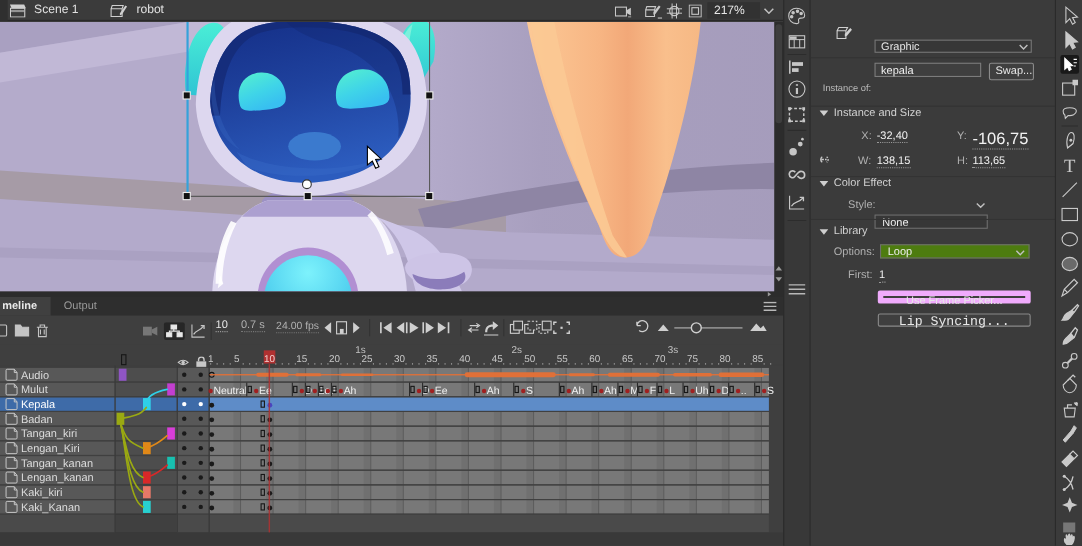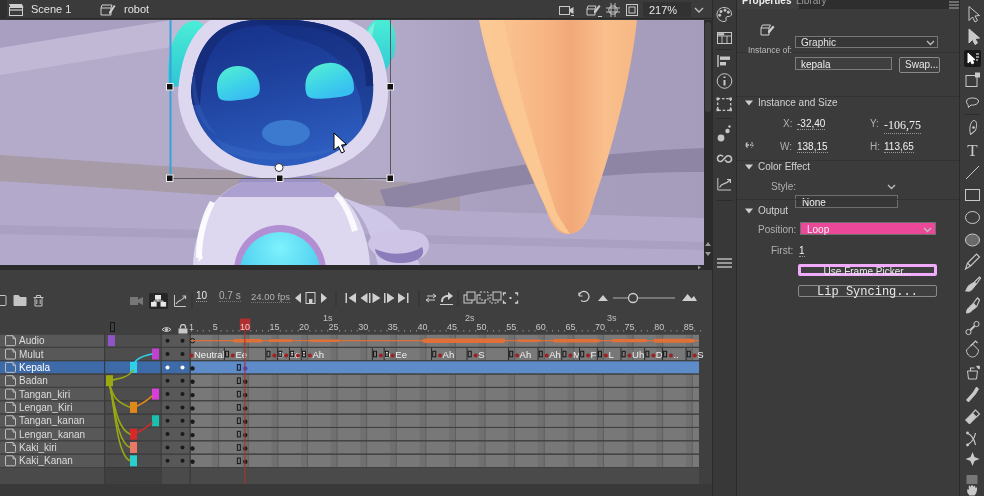--- a/index.html
+++ b/index.html
@@ -166,20 +166,27 @@
   <path d="M4 2 L7 6 L1 6 Z" fill="#9a9a9a"></path>
   <path d="M4 16 L7 12 L1 12 Z" fill="#9a9a9a"></path>
 </svg>
 <div class="abs" style="left:0;top:265px;width:712px;height:5px;background:#2c2c2c;"></div>
 <svg class="abs" style="left:688px;top:265px;" width="14" height="5" viewBox="0 0 14 5">
   <path d="M10 0.5 L13 2.5 L10 4.5 Z" fill="#9a9a9a"></path>
 </svg>
 
 <div class="abs" id="timeline" style="left:0;top:270px;width:712px;height:226px;background:#3f3f3f;">
 
+  <div class="abs" style="left:0;top:0;width:712px;height:17px;background:#2e2e2e;">
+    <div class="abs" style="left:0;top:0;width:46px;height:17px;background:#404040;color:#e8e8e8;font-size:10px;font-weight:bold;padding:3px 2px;">meline</div>
+    <div class="abs txt" style="left:58px;top:3px;color:#9a9a9a;">Output</div>
+    <svg class="abs" style="left:694px;top:4px;" width="12" height="9" viewBox="0 0 12 9">
+      <path d="M0 1 H12 M0 4.5 H12 M0 8 H12" stroke="#b8b8b8" stroke-width="1.3"></path>
+    </svg>
+  </div>
 
   <div class="abs" style="left:0;top:17px;width:712px;height:26px;background:#3f3f3f;">
     <svg class="abs" style="left:0;top:6px;" width="520" height="16" viewBox="0 0 520 16">
       <g stroke="#c4c4c4" fill="none">
         <rect x="-4" y="2.5" width="10" height="10" rx="1"></rect>
         <path d="M14 5.5 L14 12.5 L26 12.5 L26 4.5 L20 4.5 L18.5 2.5 L14 2.5 Z" fill="#c4c4c4"></path>
         <path d="M33.5 4.5 H43.5 M35 4.5 V13 H42 V4.5 M36.8 6.5 V11 M40.2 6.5 V11 M36.5 4 V2.5 H40.5 V4"></path>
       </g>
       <g opacity="0.45">
         <rect x="130" y="4" width="8" height="8" fill="#bbb"></rect>
@@ -959,62 +966,51 @@
       </g>
       <line x1="3" y1="200.5" x2="20" y2="200.5" stroke="#2c2c2c"></line>
 
       <path d="M4 259 H19 M4 263 H19 M4 267 H19" stroke="#b8b8b8" stroke-width="1.3"></path>
     </g>
   </svg>
 </div>
 
 <div class="abs" id="props" style="left:737px;top:0;width:222px;height:496px;background:#3b3b3b;">
 
-  <div class="abs" style="left:0;top:0;width:222px;height:9px;background:#2e2e2e;">
-    <div class="abs" style="left:0;top:0;width:62px;height:9px;background:#3f3f3f;overflow:hidden;">
-      <div class="abs" style="left:5px;top:-5px;font-size:10px;font-weight:bold;color:#ececec;">Properties</div>
-    </div>
-    <div class="abs" style="left:56px;top:0;width:60px;height:9px;overflow:hidden;">
-      <div class="abs" style="left:3px;top:-5px;font-size:10px;color:#989898;">Library</div>
-    </div>
-    <svg class="abs" style="left:212px;top:1px;" width="10" height="8" viewBox="0 0 10 8">
-      <path d="M0 1 H10 M0 4 H10 M0 7 H10" stroke="#b0b0b0" stroke-width="1.2"></path>
-    </svg>
-  </div>
 
   <svg class="abs" style="left:22px;top:23px;" width="16" height="14" viewBox="0 0 16 14">
     <path d="M2 5 L10 5 L10 12 L2 12 Z M2 5 L3.5 2 L11.5 2 L10 5" fill="none" stroke="#d0d0d0"></path>
     <path d="M9 8 L14 2.5 L15.5 4 L11 9.5 L9 10.2 Z" fill="#d0d0d0"></path>
   </svg>
 
   <div class="abs" style="left:58px;top:36px;width:143px;height:12px;border:1px solid #777;background:#373737;">
     <div class="abs" style="left:5px;top:0;font-size:10px;color:#e6e6e6;">Graphic</div>
   </div>
   <svg class="abs" style="left:189px;top:40px;" width="9" height="6" viewBox="0 0 9 6">
     <path d="M1 1 L4.5 4.5 L8 1" fill="none" stroke="#c0c0c0" stroke-width="1.3"></path>
   </svg>
   <div class="abs" style="left:0;top:52px;width:222px;height:1px;background:#333;"></div>
 
-  <div class="abs" style="left:11px;top:45px;font-size:8.5px;color:#bdbdbd;">Instance of:</div>
+  <div class="abs" style="left:11px;top:75px;font-size:8.5px;color:#bdbdbd;">Instance of:</div>
   <div class="abs" style="left:58px;top:57px;width:97px;height:13px;border:1px solid #7c7c7c;background:#3f3f3f;">
     <div class="abs" style="left:5px;top:1px;font-size:10px;color:#f0f0f0;">kepala</div>
   </div>
   <div class="abs" style="left:162px;top:57px;width:41px;height:16px;border:1px solid #8a8a8a;border-radius:2px;background:#3f3f3f;">
     <div class="abs" style="left:5px;top:1px;font-size:10px;color:#e8e8e8;">Swap...</div>
   </div>
   <div class="abs" style="left:0;top:96px;width:222px;height:1px;background:#333;"></div>
 
   <svg class="abs" style="left:8px;top:100px;" width="8" height="6" viewBox="0 0 8 6">
         <path d="M0 0.5 H8 L4 5.5 Z" fill="#cecece"></path>
       </svg>
   <div class="abs" style="left:21px;top:97px;font-size:10px;color:#d2d2d2;">Instance and Size</div>
   <div class="abs" style="left:46px;top:118px;font-size:10px;color:#b0b0b0;">X:</div>
   <div class="abs" style="left:60px;top:118px;font-size:10px;color:#f2f2f2;border-bottom:1px dotted #999;">-32,40</div>
   <div class="abs" style="left:133px;top:118px;font-size:10px;color:#b0b0b0;">Y:</div>
-  <div class="abs" style="left:147px;top:118px;font-size:12px;color:#f2f2f2;border-bottom:1px dotted #999;font-family:Liberation Serif, serif;">-106,75</div>
+  <div class="abs" style="left:147px;top:118px;font-size:15px;color:#f2f2f2;border-bottom:1px dotted #999;">-106,75</div>
   <svg class="abs" style="left:6px;top:140px;" width="13" height="10" viewBox="0 0 13 10">
     <path d="M4.5 2.5 A 3 3 0 0 0 4.5 7.5 M4 5 H6" fill="none" stroke="#c8c8c8" stroke-width="1.3"></path>
     <path d="M8.5 2.5 A 3 3 0 0 1 8.5 7.5 M7 5 H9" fill="none" stroke="#c8c8c8" stroke-width="1.3" stroke-dasharray="1.5 1"></path>
   </svg>
   <div class="abs" style="left:43px;top:141px;font-size:10px;color:#b0b0b0;">W:</div>
   <div class="abs" style="left:60px;top:141px;font-size:10px;color:#f2f2f2;border-bottom:1px dotted #999;">138,15</div>
   <div class="abs" style="left:133px;top:141px;font-size:10px;color:#b0b0b0;">H:</div>
   <div class="abs" style="left:147px;top:141px;font-size:10px;color:#f2f2f2;border-bottom:1px dotted #999;">113,65</div>
   <div class="abs" style="left:0;top:160px;width:222px;height:1px;background:#333;"></div>
 
@@ -1027,32 +1023,32 @@
     <div class="abs" style="left:6px;top:1px;font-size:10px;color:#f0f0f0;">None</div>
   </div>
   <svg class="abs" style="left:150px;top:184px;" width="9" height="6" viewBox="0 0 9 6">
     <path d="M1 1 L4.5 4.5 L8 1" fill="none" stroke="#c0c0c0" stroke-width="1.3"></path>
   </svg>
   <div class="abs" style="left:0;top:199px;width:222px;height:1px;background:#333;"></div>
 
   <svg class="abs" style="left:8px;top:208px;" width="8" height="6" viewBox="0 0 8 6">
         <path d="M0 0.5 H8 L4 5.5 Z" fill="#cecece"></path>
       </svg>
-  <div class="abs" style="left:21px;top:205px;font-size:10px;color:#d2d2d2;">Output</div>
-  <div class="abs" style="left:21px;top:224px;font-size:10px;color:#b0b0b0;">Position:</div>
-  <div class="abs" style="left:63px;top:222px;width:136px;height:13px;border:1px solid #6e6e6e;background:#ec4899;">
+  <div class="abs" style="left:21px;top:205px;font-size:10px;color:#d2d2d2;">Library</div>
+  <div class="abs" style="left:21px;top:224px;font-size:10px;color:#b0b0b0;">Options:</div>
+  <div class="abs" style="left:63px;top:222px;width:136px;height:13px;border:1px solid #6e6e6e;background:#4d7c0f;">
     <div class="abs" style="left:6px;top:1px;font-size:10px;color:#f0f0f0;">Loop</div>
   </div>
   <svg class="abs" style="left:186px;top:227px;" width="9" height="6" viewBox="0 0 9 6">
     <path d="M1 1 L4.5 4.5 L8 1" fill="none" stroke="#c0c0c0" stroke-width="1.3"></path>
   </svg>
   <div class="abs" style="left:34px;top:245px;font-size:10px;color:#b0b0b0;">First:</div>
   <div class="abs" style="left:62px;top:245px;font-size:10px;color:#f2f2f2;border-bottom:1px dotted #999;">1</div>
 
-  <div class="abs" style="left:61px;top:264px;width:139px;height:12px;border:3px solid #f0abfc;border-radius:2px;background:#3f3f3f;text-align:center;">
+  <div class="abs" style="left:61px;top:264px;width:139px;height:12px;border:5px solid #f0abfc;border-radius:2px;background:#3f3f3f;text-align:center;">
     <div style="font-size:10px;color:#e8e8e8;margin-top:-1px;">Use Frame Picker...</div>
   </div>
   <div class="abs" style="left:61px;top:285px;width:139px;height:12px;border:1px solid #8a8a8a;border-radius:2px;background:#3f3f3f;text-align:center;">
     <div style="font-size:12px;color:#e8e8e8;margin-top:-1px;font-family:Liberation Mono, monospace;">Lip Syncing...</div>
   </div>
 </div>
 
 <div class="abs" id="tools" style="left:959px;top:0;width:25px;height:496px;background:#3b3b3b;border-left:1px solid #2a2a2a;">
   <svg class="abs" style="left:0;top:0;" width="25" height="496" viewBox="0 0 25 496">
     <g stroke="#c9c9c9" fill="none">

